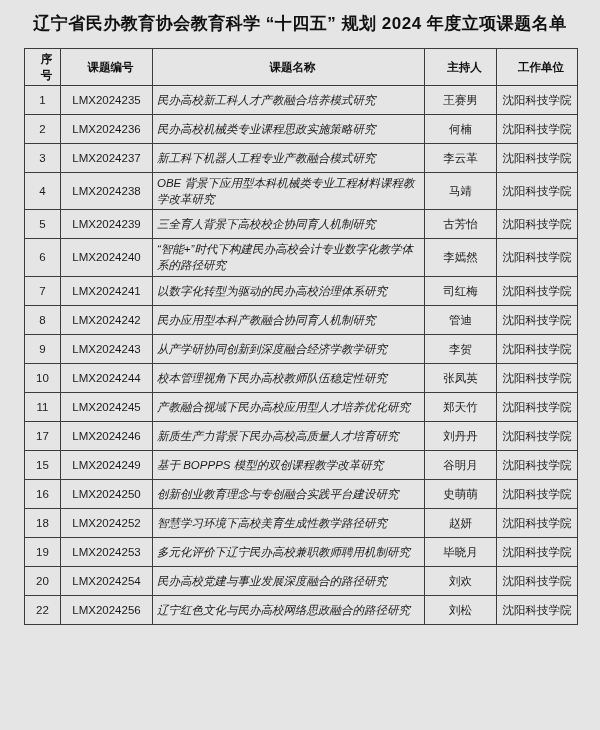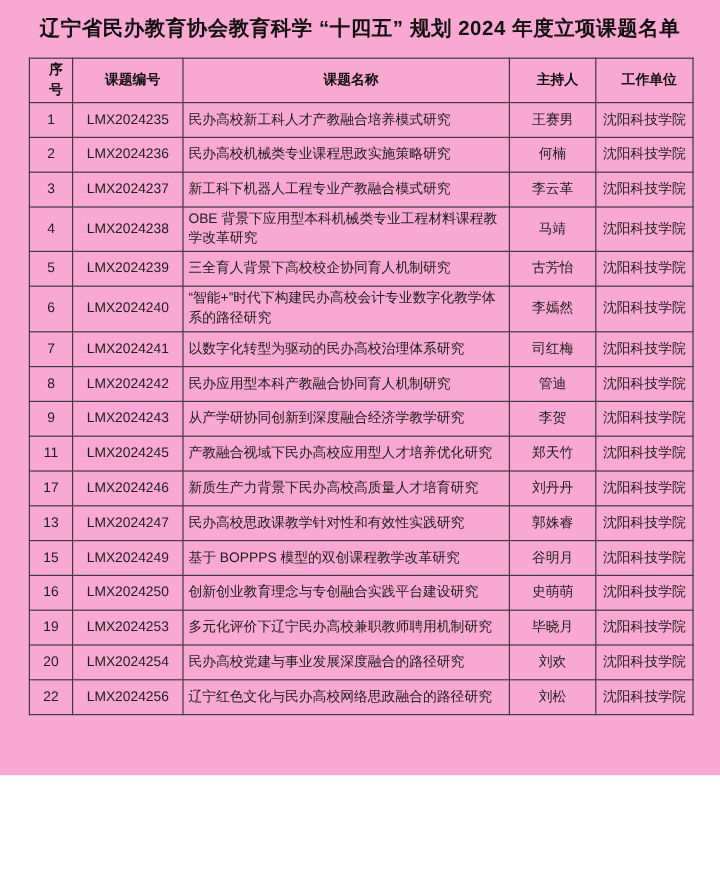--- a/index.html
+++ b/index.html
@@ -7,23 +7,23 @@
     padding: 0;
     background: #ffffff;
     width: 600px;
     height: 730px;
     font-family: "Liberation Sans", "DejaVu Sans", sans-serif;
     color: #1a1a1a;
     -webkit-font-smoothing: antialiased;
   }
   .doc {
     width: 600px;
-    height: 646px;
+    height: 730px;
     overflow: hidden;
-    background: #f9a8d4;
+    background: #e5e5e5;
   }
   .doc-title {
     margin: 12px 10px 13px 10px;
     text-align: center;
     font-size: 17px;
     font-weight: 700;
     letter-spacing: 0.5px;
     color: #111111;
     white-space: nowrap;
   }
@@ -51,20 +51,21 @@
   }
   table.grid td {
     height: 24px;
     text-align: center;
     color: #1c1c1c;
   }
   table.grid td.c-title {
     text-align: left;
     padding-left: 4px;
     padding-right: 4px;
+    font-style: italic;
   }
   col.w-no   { width: 36px;  }
   col.w-code { width: 92px;  }
   col.w-title{ width: 272px; }
   col.w-host { width: 72px;  }
   col.w-org  { width: 81px;  }
 </style>
 </head>
 <body>
 
@@ -154,63 +155,70 @@
   </tr>
 
   <tr>
     <td class="c-no">9</td>
     <td class="c-code">LMX2024243</td>
     <td class="c-title">从产学研协同创新到深度融合经济学教学研究</td>
     <td class="c-host">李贺</td>
     <td class="c-org">沈阳科技学院</td>
   </tr>
 
+  <tr>
+    <td class="c-no">10</td>
+    <td class="c-code">LMX2024244</td>
+    <td class="c-title">校本管理视角下民办高校教师队伍稳定性研究</td>
+    <td class="c-host">张凤英</td>
+    <td class="c-org">沈阳科技学院</td>
+  </tr>
 
   <tr>
     <td class="c-no">11</td>
     <td class="c-code">LMX2024245</td>
     <td class="c-title">产教融合视域下民办高校应用型人才培养优化研究</td>
     <td class="c-host">郑天竹</td>
     <td class="c-org">沈阳科技学院</td>
   </tr>
 
   <tr>
     <td class="c-no">17</td>
     <td class="c-code">LMX2024246</td>
     <td class="c-title">新质生产力背景下民办高校高质量人才培育研究</td>
     <td class="c-host">刘丹丹</td>
     <td class="c-org">沈阳科技学院</td>
   </tr>
 
-  <tr>
-    <td class="c-no">13</td>
-    <td class="c-code">LMX2024247</td>
-    <td class="c-title">民办高校思政课教学针对性和有效性实践研究</td>
-    <td class="c-host">郭姝睿</td>
-    <td class="c-org">沈阳科技学院</td>
-  </tr>
 
 
   <tr>
     <td class="c-no">15</td>
     <td class="c-code">LMX2024249</td>
     <td class="c-title">基于 BOPPPS 模型的双创课程教学改革研究</td>
     <td class="c-host">谷明月</td>
     <td class="c-org">沈阳科技学院</td>
   </tr>
 
   <tr>
     <td class="c-no">16</td>
     <td class="c-code">LMX2024250</td>
     <td class="c-title">创新创业教育理念与专创融合实践平台建设研究</td>
     <td class="c-host">史萌萌</td>
     <td class="c-org">沈阳科技学院</td>
   </tr>
 
 
+  <tr>
+    <td class="c-no">18</td>
+    <td class="c-code">LMX2024252</td>
+    <td class="c-title">智慧学习环境下高校美育生成性教学路径研究</td>
+    <td class="c-host">赵妍</td>
+    <td class="c-org">沈阳科技学院</td>
+  </tr>
 
   <tr>
     <td class="c-no">19</td>
     <td class="c-code">LMX2024253</td>
     <td class="c-title">多元化评价下辽宁民办高校兼职教师聘用机制研究</td>
     <td class="c-host">毕晓月</td>
     <td class="c-org">沈阳科技学院</td>
   </tr>
 
   <tr>

